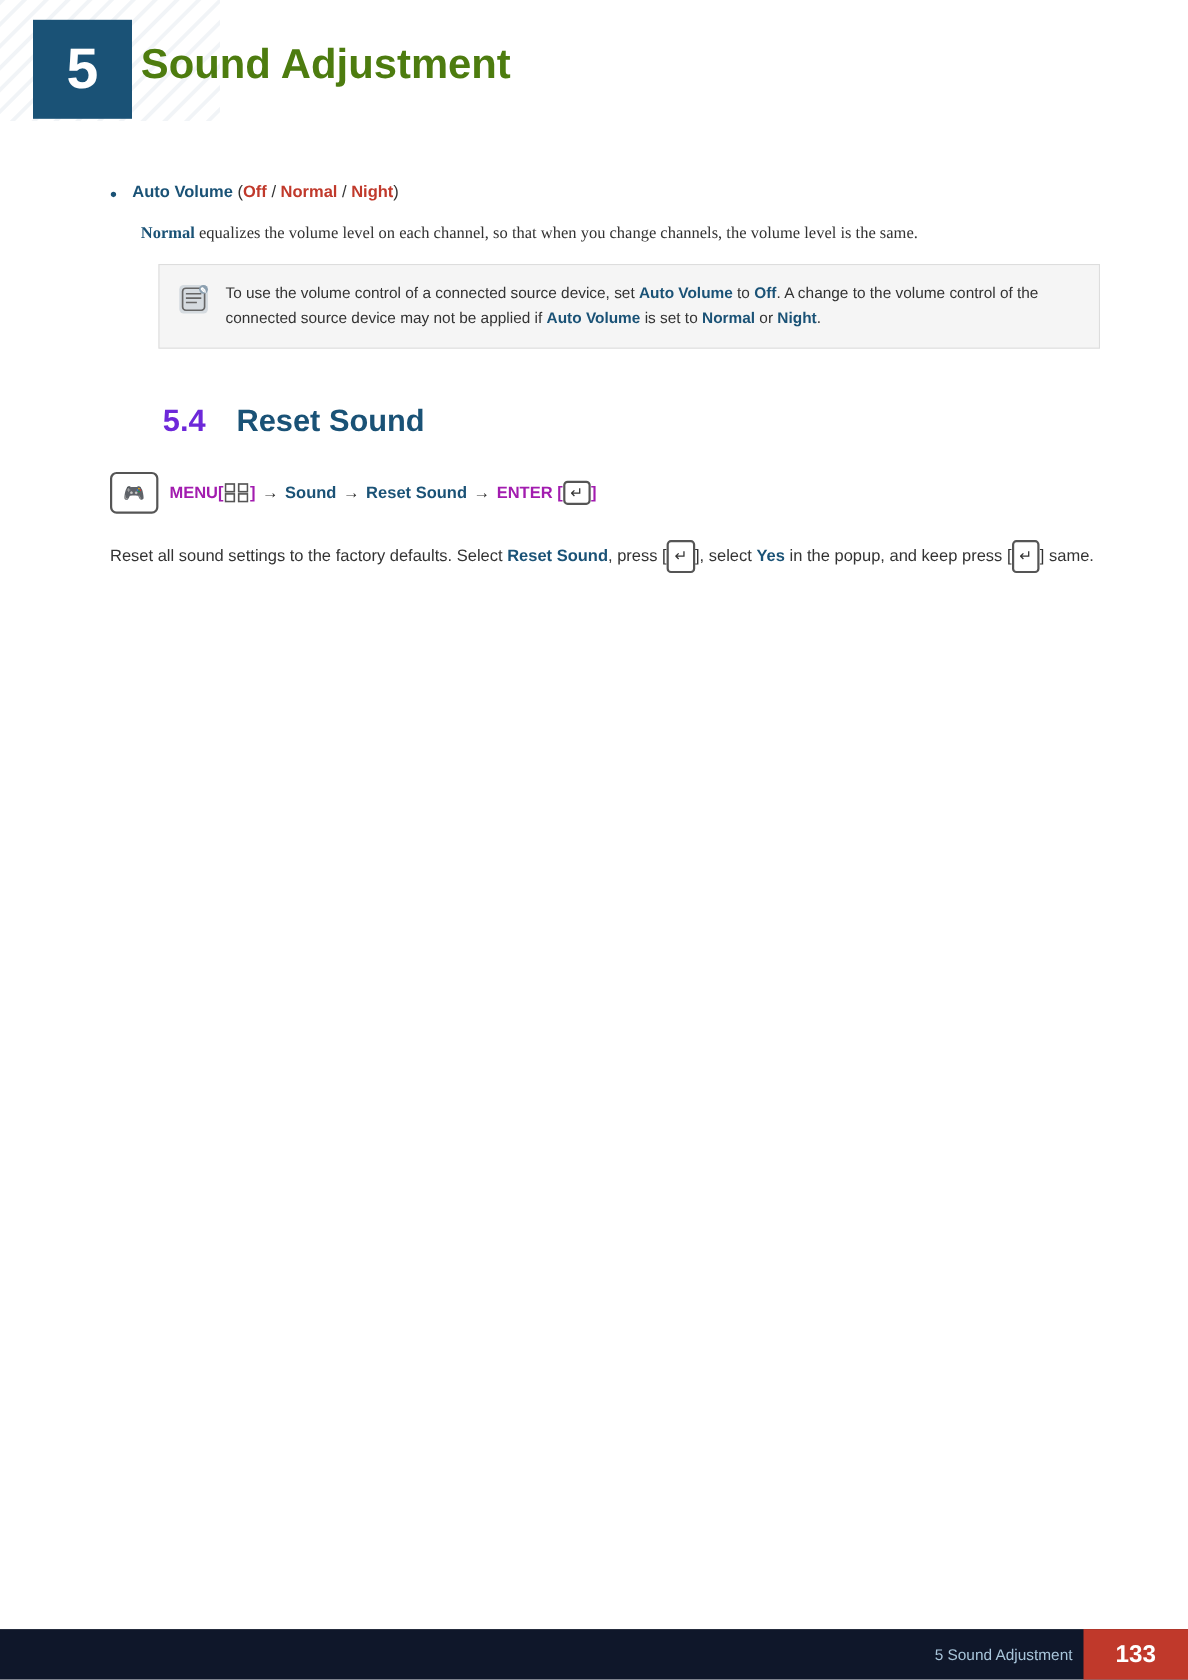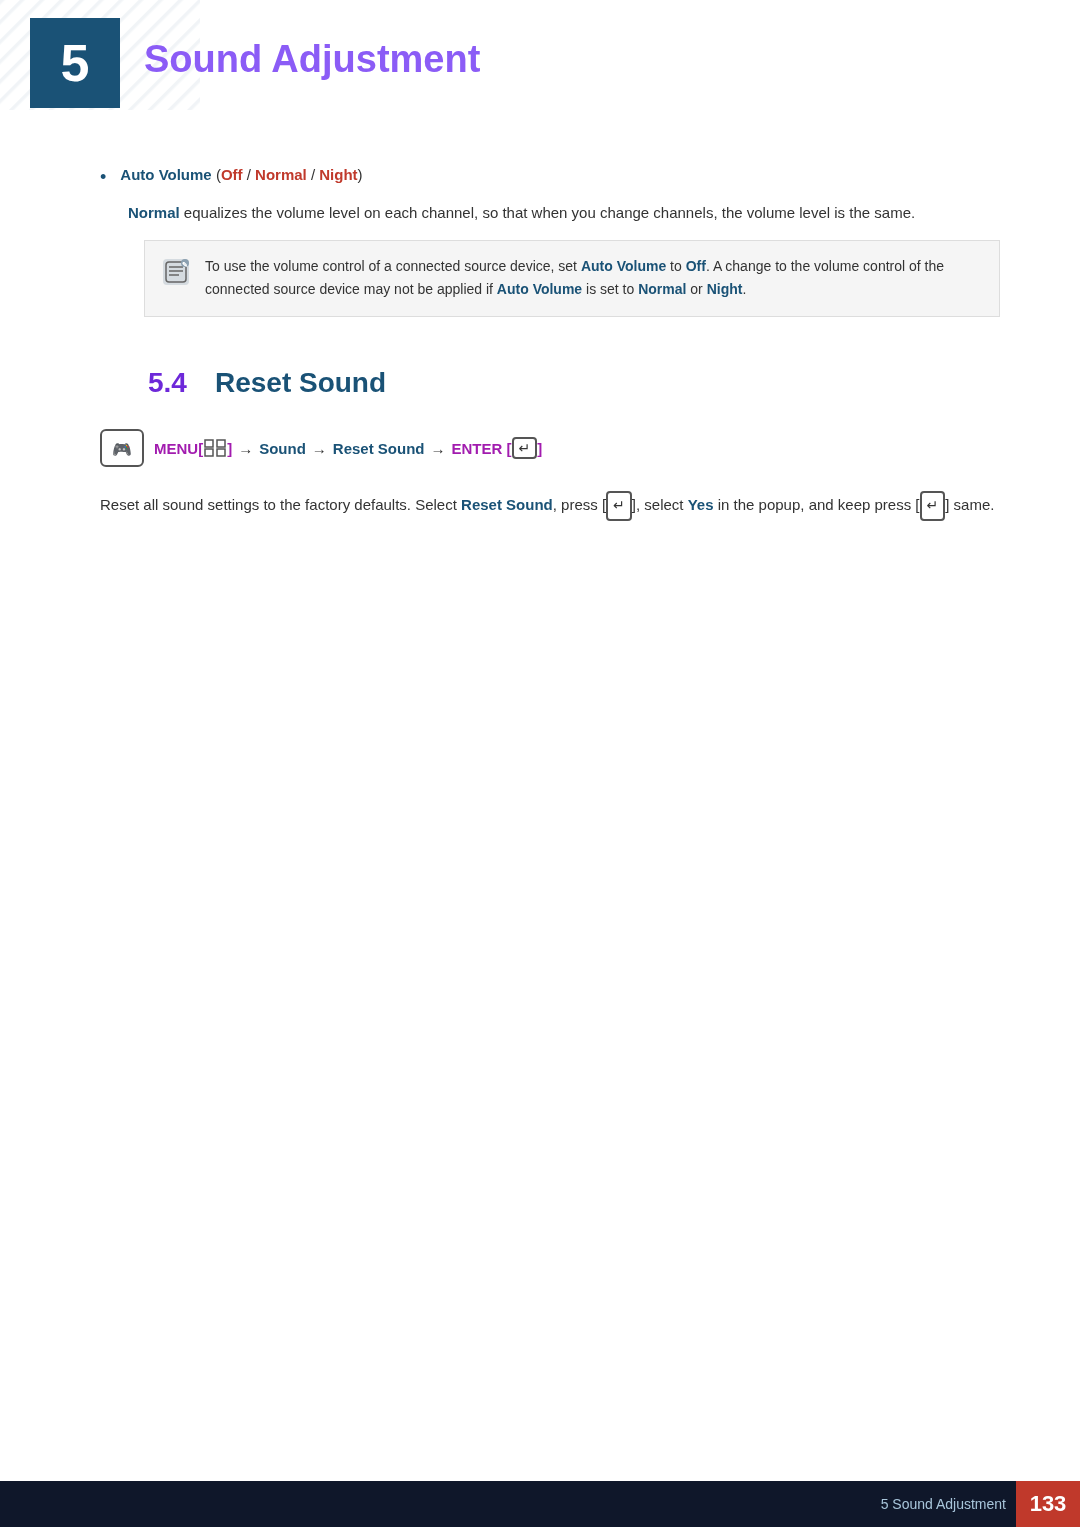--- a/index.html
+++ b/index.html
@@ -52,24 +52,24 @@
     }
 
     .chapter-number {
       color: white;
       font-size: 52px;
       font-weight: bold;
       line-height: 1;
     }
 
     .chapter-title {
-      color: #8b5cf6;
+      color: #4d7c0f;
       font-size: 38px;
       font-weight: bold;
-      padding-left: 24px;
+      padding-left: 8px;
       padding-top: 20px;
       text-align: right;
     }
 
     
     .content {
       padding: 0 80px 0 100px;
       position: relative;
       z-index: 1;
     }
@@ -110,20 +110,21 @@
       font-size: 15px;
     }
 
     
     .para {
       margin-left: 28px;
       margin-bottom: 14px;
       line-height: 1.7;
       font-size: 15px;
       color: #333;
+      font-family: Liberation Serif, serif;
     }
 
     .highlight-blue {
       color: #1a5276;
       font-weight: bold;
     }
 
     
     .note-box {
       display: flex;
@@ -247,21 +248,21 @@
       font-size: 14px;
       margin-right: 0;
       padding-right: 10px;
     }
 
     .footer-page {
       background: #c0392b;
       color: white;
       font-size: 22px;
       font-weight: bold;
-      width: 64px;
+      width: 95px;
       height: 46px;
       display: flex;
       align-items: center;
       justify-content: center;
     }
 
     .bracket-box {
       display: inline-flex;
       align-items: center;
       border: 2px solid #555;

